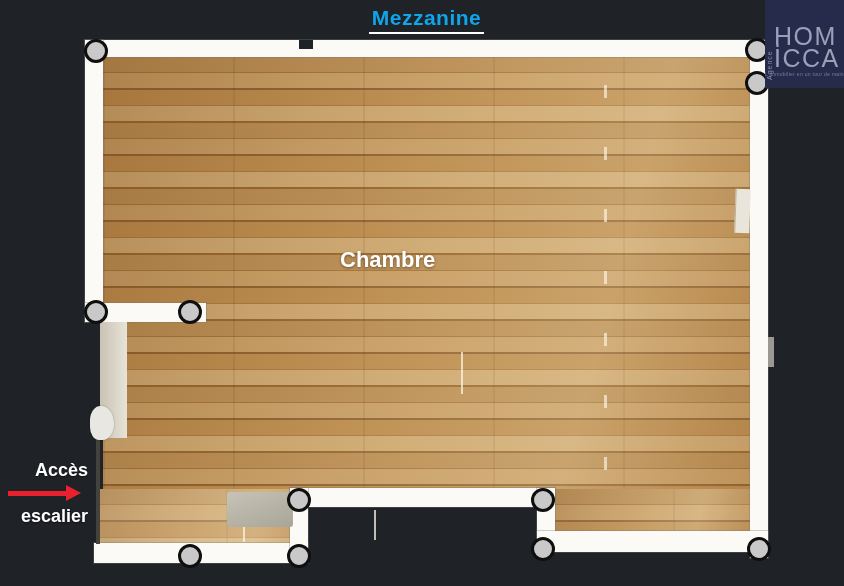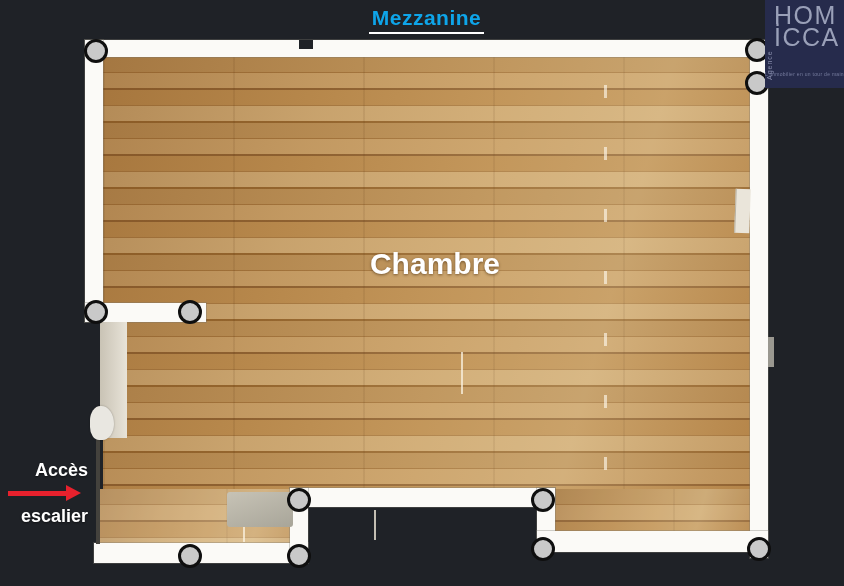--- a/index.html
+++ b/index.html
@@ -44,34 +44,34 @@
   .seam-col{position:absolute;width:3px;z-index:4;opacity:.65;
     background:repeating-linear-gradient(to bottom,#fdf6e8 0 13px,rgba(0,0,0,0) 13px 62px);}
   .seam-dash{position:absolute;width:2px;background:#fbf3e2;opacity:.75;z-index:4;}
   
   .pt{
     position:absolute;width:18px;height:18px;border-radius:50%;
     background:#c9c9c9;border:3px solid #0f0f0f;z-index:5;box-sizing:content-box;
   }
   
   .room-label{
-    position:absolute;left:340px;top:247px;width:160px;text-align:right;z-index:5;
-    color:#ffffff;font-size:30px;font-weight:bold;
+    position:absolute;left:340px;top:247px;width:160px;text-align:left;z-index:5;
+    color:#ffffff;font-size:22px;font-weight:bold;
     text-shadow:0 1px 3px rgba(70,45,15,.65);
   }
   
   .access{position:absolute;left:4px;top:460px;width:84px;text-align:right;z-index:7;color:#fff;}
   .access .line{font-size:18px;font-weight:bold;text-shadow:0 1px 2px rgba(0,0,0,.5);}
   .arrow{position:relative;height:16px;margin:4px 0 5px 0;}
   .arrow .shaft{position:absolute;left:4px;top:6px;width:60px;height:5px;background:#e8212d;}
   .arrow .head{position:absolute;left:62px;top:0;width:0;height:0;
     border-left:15px solid #e8212d;border-top:8px solid transparent;border-bottom:8px solid transparent;}
   
   .logo{position:absolute;left:765px;top:0;width:79px;height:88px;background:#262b4c;z-index:6;overflow:hidden;}
-  .logo-main{padding:4px 0 0 9px;color:#9aa0b8;font-size:25px;line-height:.88;letter-spacing:1.5px;}
+  .logo-main{padding:25px 0 0 9px;color:#9aa0b8;font-size:25px;line-height:.88;letter-spacing:1.5px;}
   .logo-main span{display:block;}
   .logo-vertical{
     position:absolute;left:1px;top:16px;height:64px;
     writing-mode:vertical-rl;transform:rotate(180deg);
     font-size:7px;letter-spacing:1px;color:#878cab;
   }
   .logo-tagline{position:absolute;left:0;right:0;bottom:11px;text-align:center;font-size:5px;color:#767c9e;letter-spacing:.3px;}
 </style>
 </head>
 <body>

